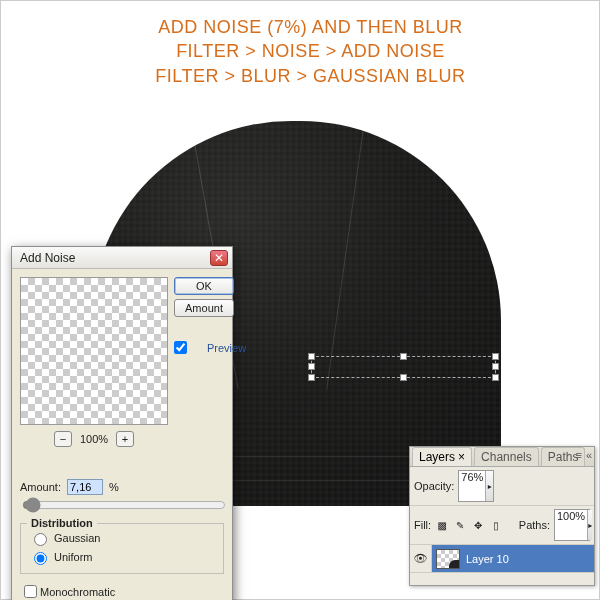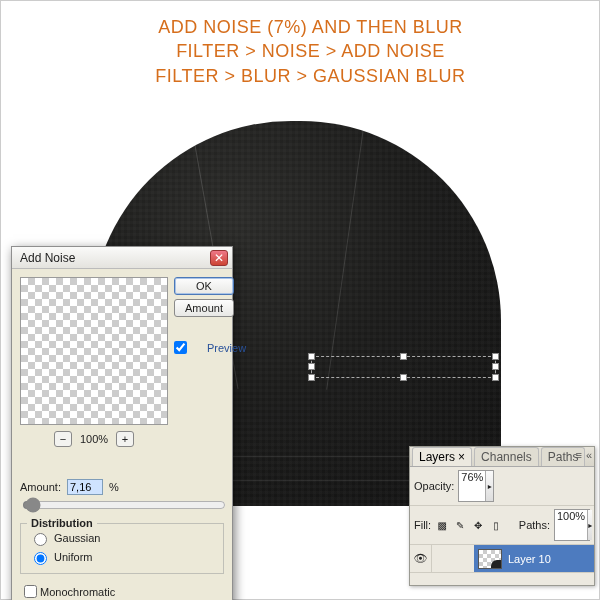--- a/index.html
+++ b/index.html
@@ -52,21 +52,21 @@
   .dd { display:flex; align-items:center; border:1px solid #999; background:#fff; height:16px; }
   .dd .dd-txt { padding:0 4px; }
   .dd .dd-btn { width:14px; height:100%; border-left:1px solid #aaa; background:linear-gradient(#fafafa,#ddd); display:flex; align-items:center; justify-content:center; font-size:8px; }
   .pct-field { width:36px; height:32px; display:flex; border:1px solid #999; background:#fff; }
   .pct-field .val { flex:1; padding:0 2px; }
   .pct-field .arrow { width:10px; border-left:1px solid #aaa; display:flex; align-items:center; justify-content:center; font-size:8px; background:linear-gradient(#fafafa,#ddd); }
   .lock-icons { display:flex; gap:4px; align-items:center; }
   .lock-icons span { width:14px; height:14px; display:flex; align-items:center; justify-content:center; border:1px solid transparent; font-size:10px; }
   .layer-item { display:flex; align-items:center; height:28px; border-bottom:1px solid #cfccc2; }
   .eye-box { width:22px; height:100%; display:flex; align-items:center; justify-content:center; border-right:1px solid #cfccc2; }
-  .layer-row { flex:1; display:flex; align-items:center; background:#4d7bbf; color:#fff; height:100%; padding-left:4px; gap:6px;margin-left:42px; }
+  .layer-row { flex:1; display:flex; align-items:center; background:#4d7bbf; color:#fff; height:100%; padding-left:4px; gap:6px; }
   .thumb { width:24px; height:20px; border:1px solid #555; background-image: linear-gradient(45deg,#ccc 25%,transparent 25%),linear-gradient(-45deg,#ccc 25%,transparent 25%),linear-gradient(45deg,transparent 75%,#ccc 75%),linear-gradient(-45deg,transparent 75%,#ccc 75%); background-size:8px 8px; background-position:0 0,0 4px,4px -4px,-4px 0; background-color:#fff; position:relative; }
   .thumb::after { content:""; position:absolute; right:0; bottom:0; width:10px; height:8px; background:#222; border-top-left-radius:6px; }
   .lp-empty { height:12px; }
 </style>
 </head>
 <body>
 
 <div class="frame">
   <div class="instructions">
     <div>ADD NOISE (7%) AND THEN BLUR</div>

